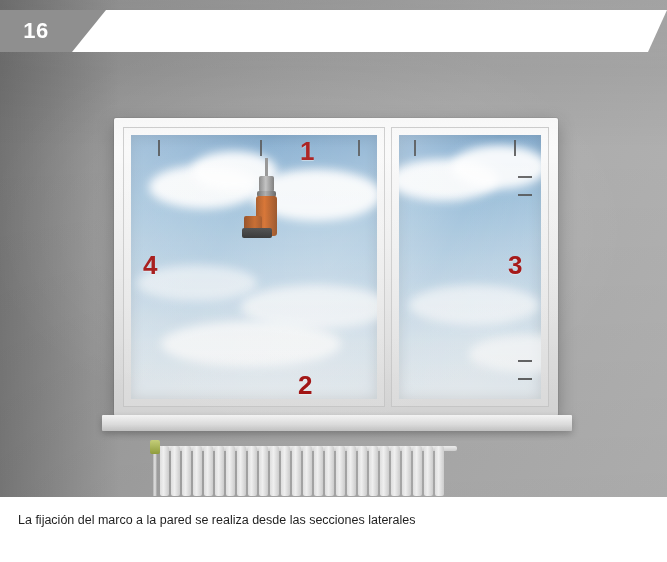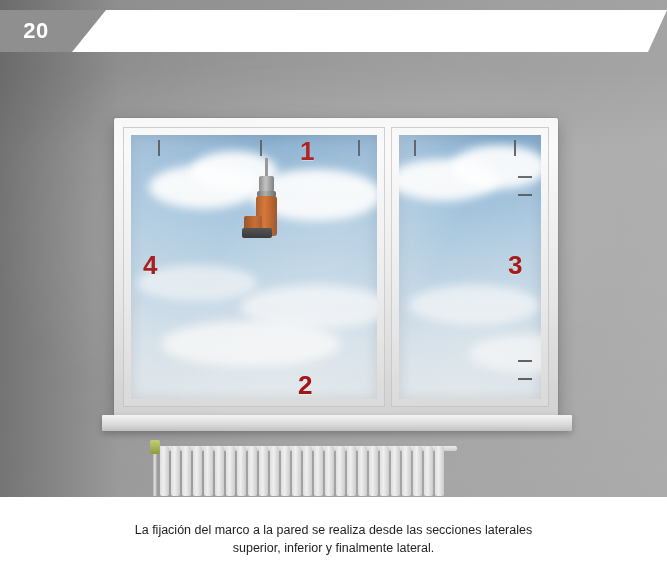--- a/index.html
+++ b/index.html
@@ -277,23 +277,22 @@
   }
 
   
   .caption {
     position: absolute;
     left: 0;
     top: 497px;
     width: 667px;
     height: 65px;
     background: #ffffff;
-    padding: 24px 18px 0 18px;
+    padding: 14px 18px 0 18px;
     box-sizing: border-box;
-    text-align: center;
   }
   .caption p {
     margin: 0;
     font-size: 12.5px;
     line-height: 18px;
     color: #1f1f1f;
   }
 </style>
 </head>
 <body>
@@ -383,24 +382,23 @@
         <div class="rad-fin"></div>
       <div class="rad-fin"></div>
         <div class="rad-fin"></div>
     </div>
     <div class="rad-pipe"></div>
     <div class="rad-valve"></div>
 
     <div class="wall-shade"></div>
 
     <div class="banner">
-      <div class="step-badge">20</div>
+      <div class="step-badge">16</div>
       <div class="badge-tail"></div>
       <div class="banner-end"></div>
     </div>
   </div>
 
   <div class="caption">
     <p>La fijación del marco a la pared se realiza desde las secciones laterales</p>
-    <p>superior, inferior y finalmente lateral.</p>
   </div>
 
 </div>
 
 </body></html>

